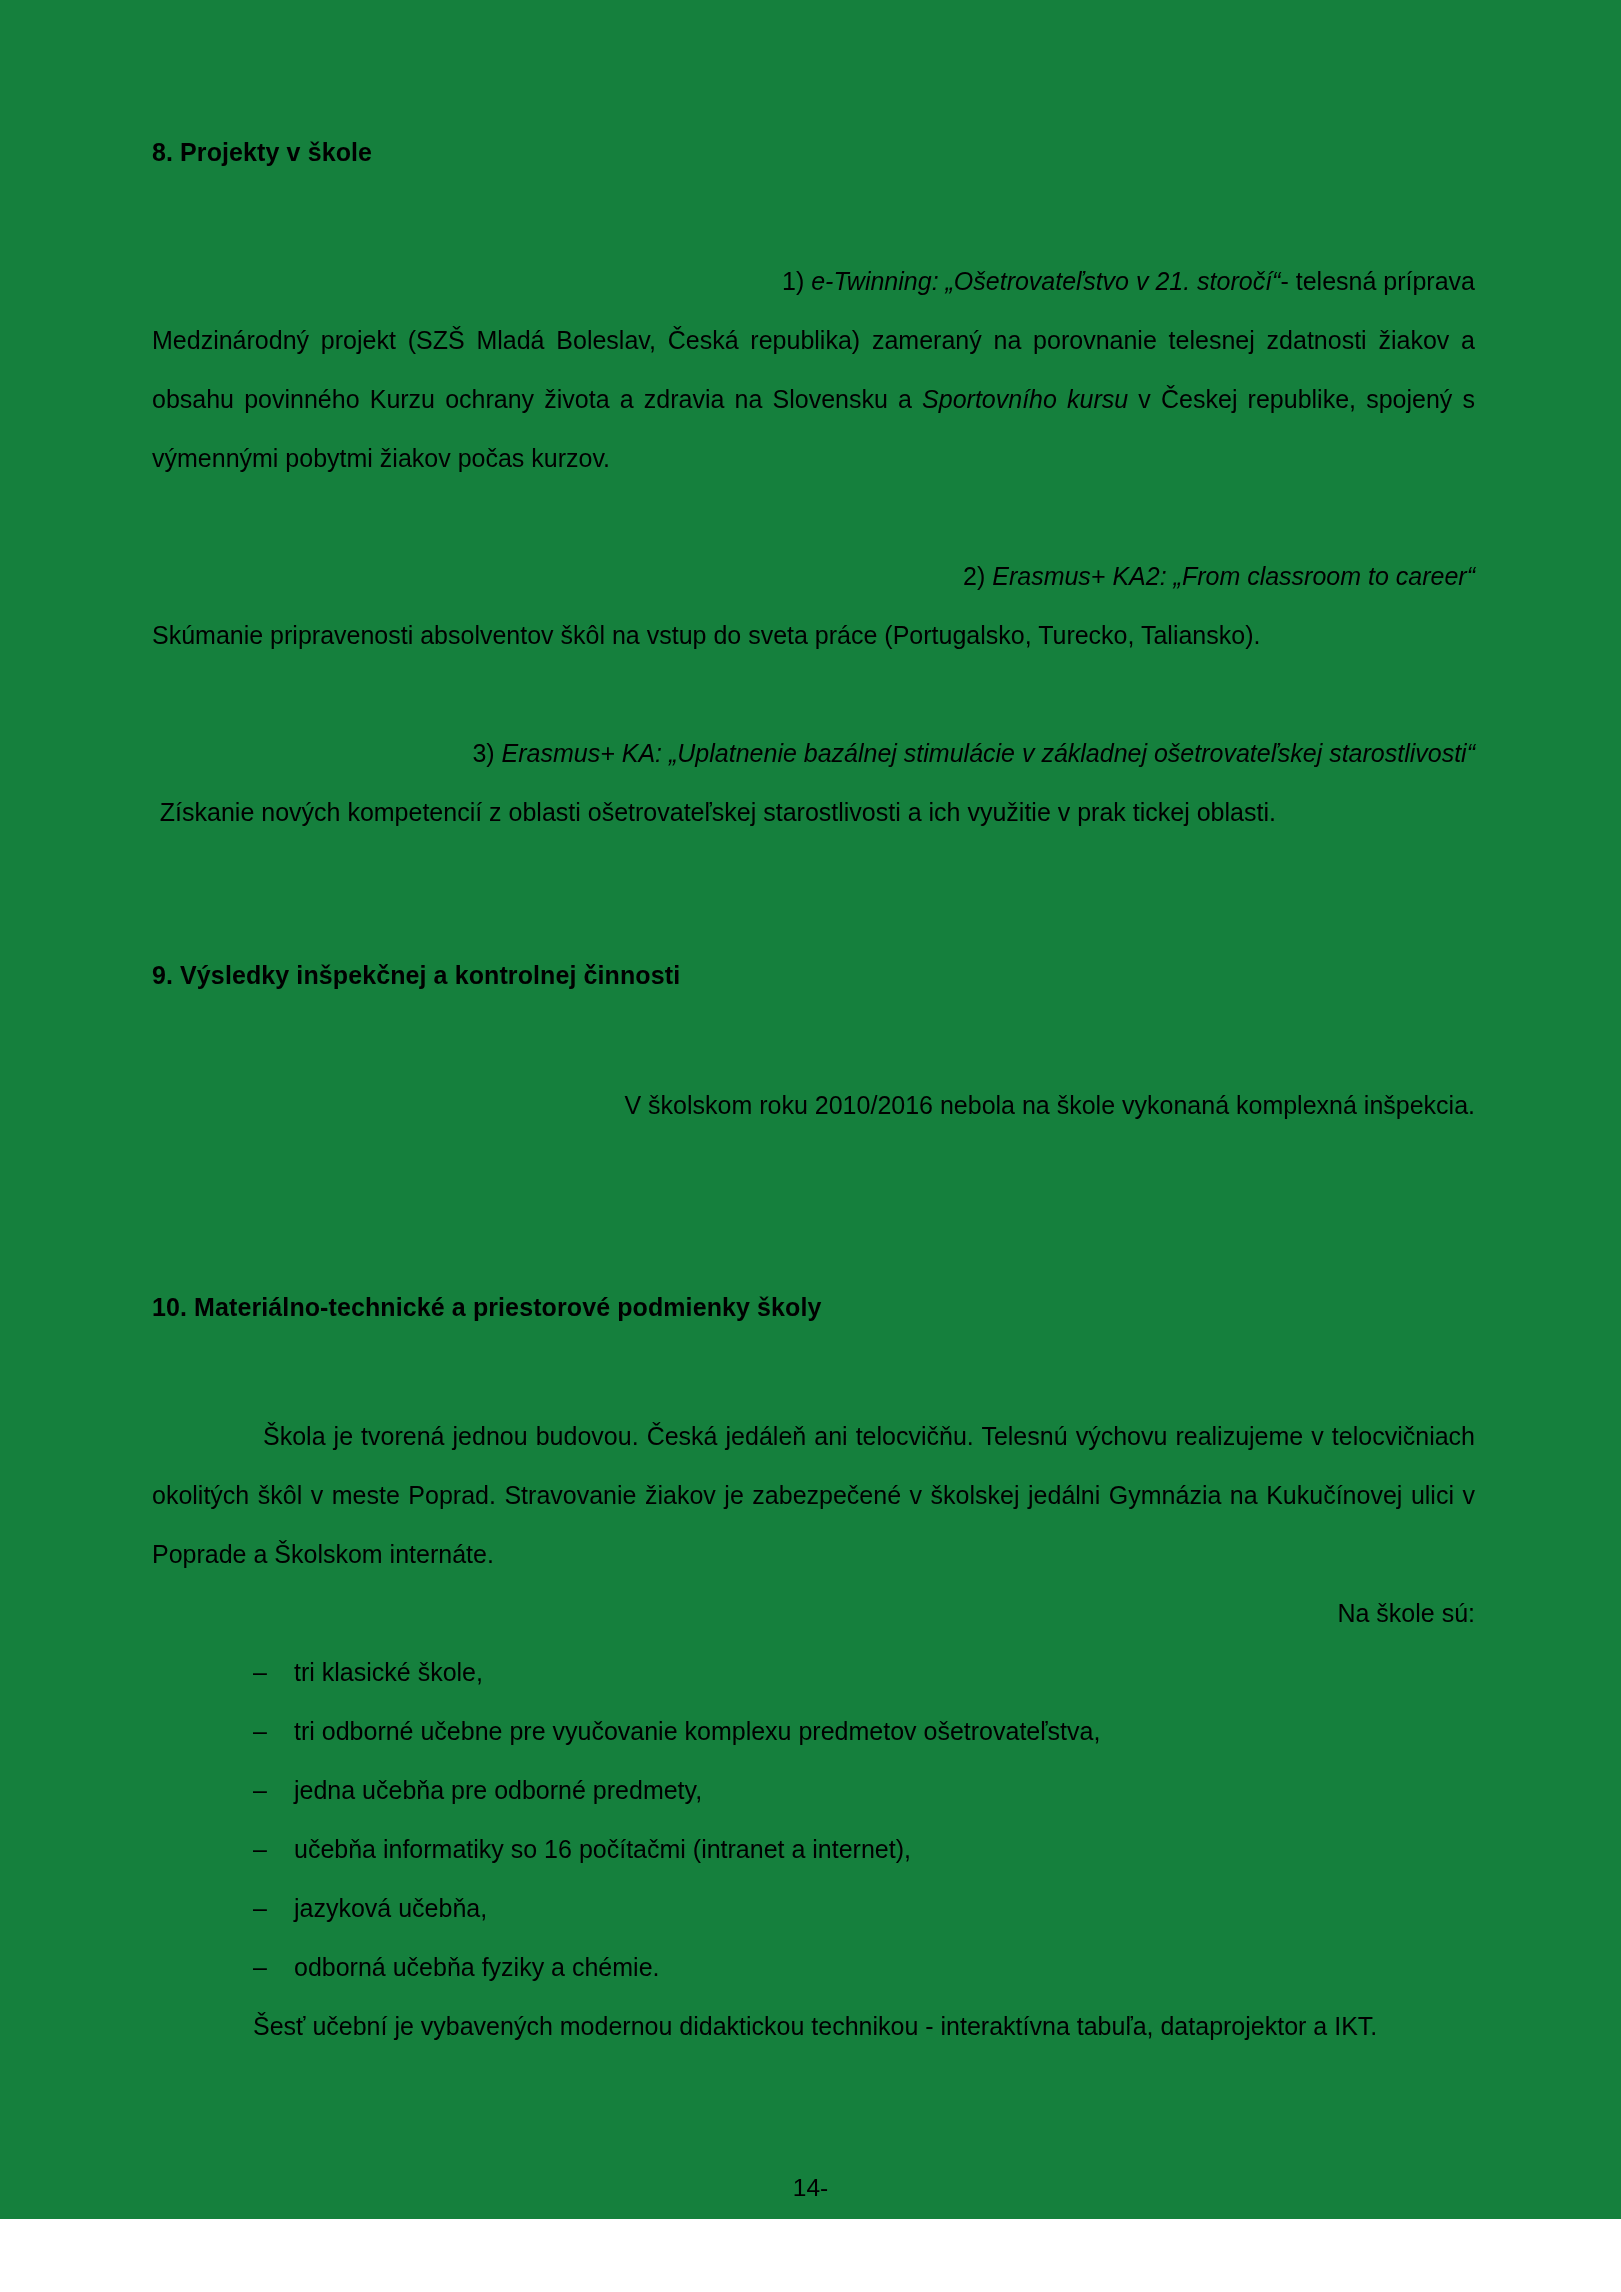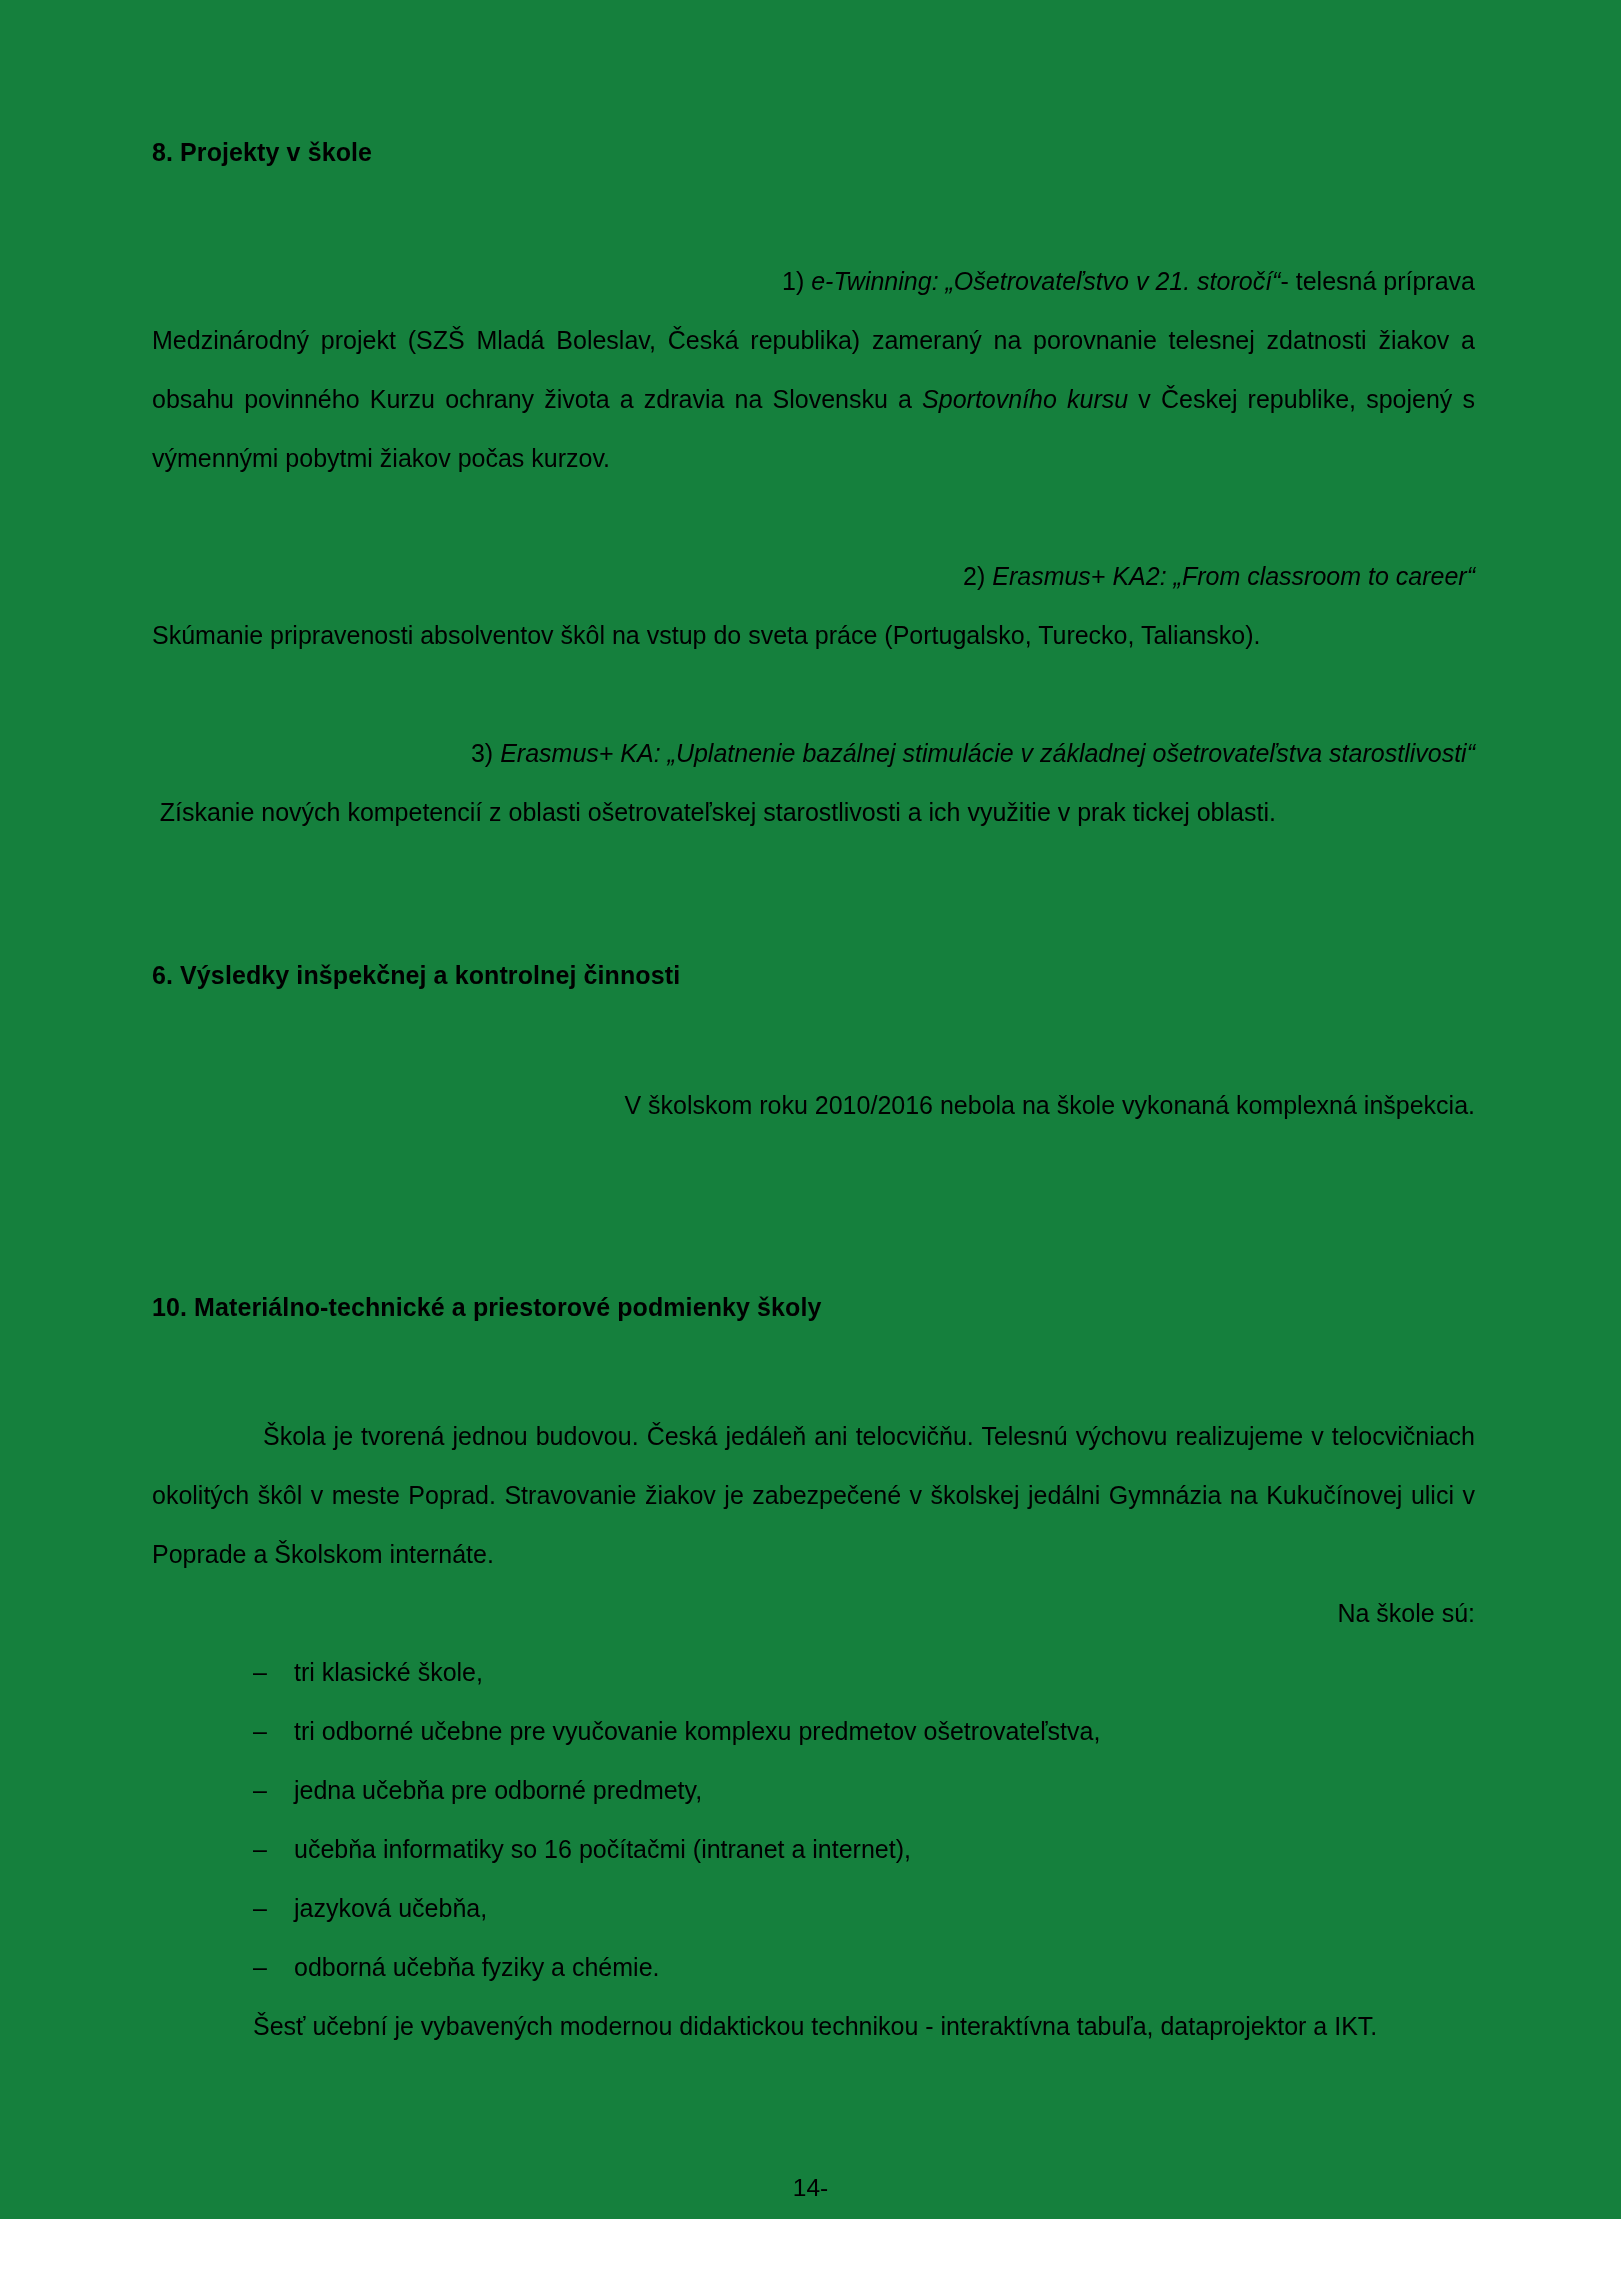--- a/index.html
+++ b/index.html
@@ -107,27 +107,27 @@
     <div class="spacer-md"></div>
 
     <p class="para nojust">
       <span>2) </span><span class="it">Erasmus+ KA2: „From classroom to career“</span>
     </p>
     <p class="para">Skúmanie pripravenosti absolventov škôl na vstup do sveta práce (Portugalsko, Turecko, Taliansko).</p>
 
     <div class="spacer-md"></div>
 
     <p class="para nojust">
-      <span>3) </span><span class="it">Erasmus+ KA: „Uplatnenie bazálnej stimulácie v základnej ošetrovateľstva starostlivosti“</span>
+      <span>3) </span><span class="it">Erasmus+ KA: „Uplatnenie bazálnej stimulácie v základnej ošetrovateľskej starostlivosti“</span>
     </p>
     <p class="para hang-block">Získanie nových kompetencií z oblasti ošetrovateľskej starostlivosti a ich využitie v prak tickej oblasti.</p>
 
     <div class="spacer-xl"></div>
 
-    <h2 class="heading">6. Výsledky inšpekčnej a kontrolnej činnosti</h2>
+    <h2 class="heading">9. Výsledky inšpekčnej a kontrolnej činnosti</h2>
 
     <div class="spacer-lg"></div>
 
     <p class="para nojust indent-1">V školskom roku 2010/2016 nebola na škole vykonaná komplexná inšpekcia.</p>
 
     <div class="spacer-xl"></div>
     <div class="spacer-sm"></div>
 
     <h2 class="heading">10. Materiálno-technické a priestorové podmienky školy</h2>
 

